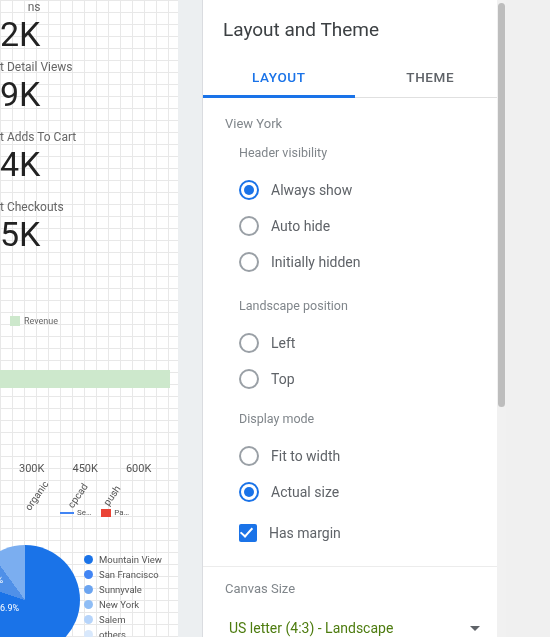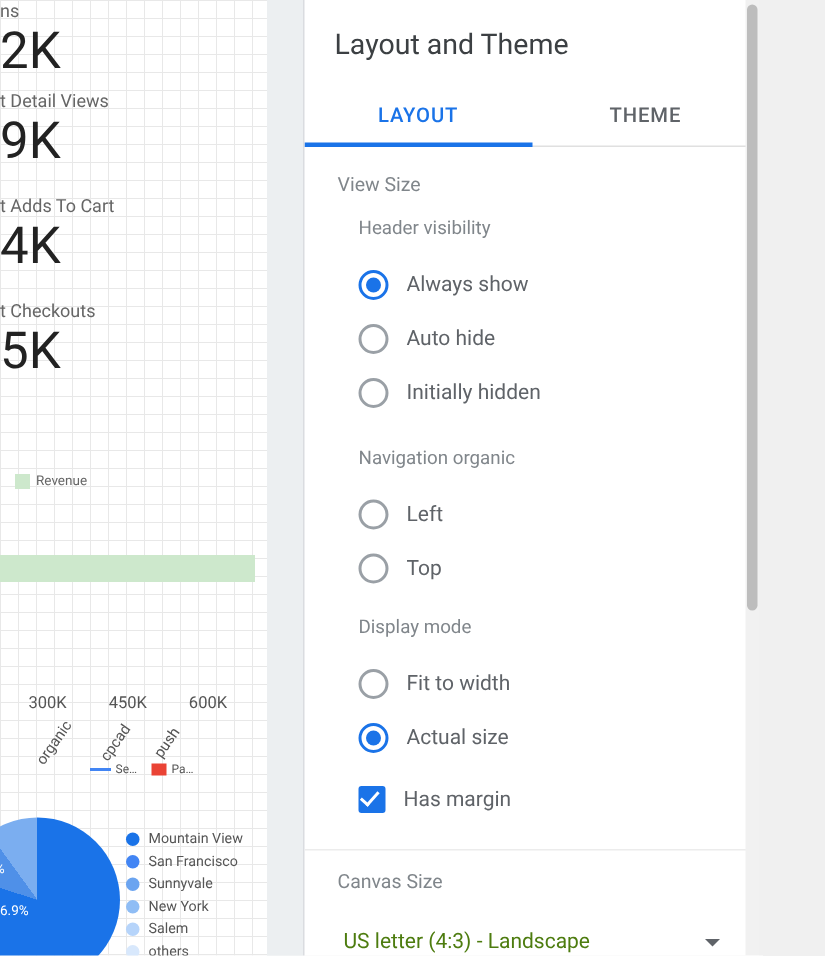--- a/index.html
+++ b/index.html
@@ -22,21 +22,21 @@
   .grid-bg {
     position: absolute;
     left: 0; top: 0; right: 0; bottom: 0;
     background-image:
       linear-gradient(#e8e8e8 1px, transparent 1px),
       linear-gradient(90deg, #e8e8e8 1px, transparent 1px);
     background-size: 12px 12px;
   }
   .stat { position: absolute; left: 0; }
   .stat .label {
-    font-size: 12px; color: #666;
+    font-size: 12px; color: #666; text-align: right;
   }
   .stat .value {
     font-size: 34px; color: #222; font-weight: 400;
   }
   .green-bar {
     position: absolute;
     left: 0; height: 18px;
     background: #cde8cc;
   }
   .axis-ticks {
@@ -252,37 +252,37 @@
 <div class="panel">
 
   <div class="panel-title">Layout and Theme</div>
 
   <div class="tabs">
     <div class="tab active">LAYOUT</div>
     <div class="tab">THEME</div>
   </div>
 
   <div class="section">
-    <div class="section-title">View Size</div>
+    <div class="section-title">View York</div>
 
     <div class="group-title">Header visibility</div>
     <div class="radio-row">
       <div class="radio checked"></div>
       <span>Always show</span>
     </div>
     <div class="radio-row">
       <div class="radio"></div>
       <span>Auto hide</span>
     </div>
     <div class="radio-row">
       <div class="radio"></div>
       <span>Initially hidden</span>
     </div>
 
-    <div class="group-title" style="margin-top:18px">Navigation organic</div>
+    <div class="group-title" style="margin-top:18px">Landscape position</div>
     <div class="two-col">
       <div class="radio-row">
         <div class="radio"></div>
         <span>Left</span>
       </div>
       <div class="radio-row">
         <div class="radio"></div>
         <span>Top</span>
       </div>
     </div>

